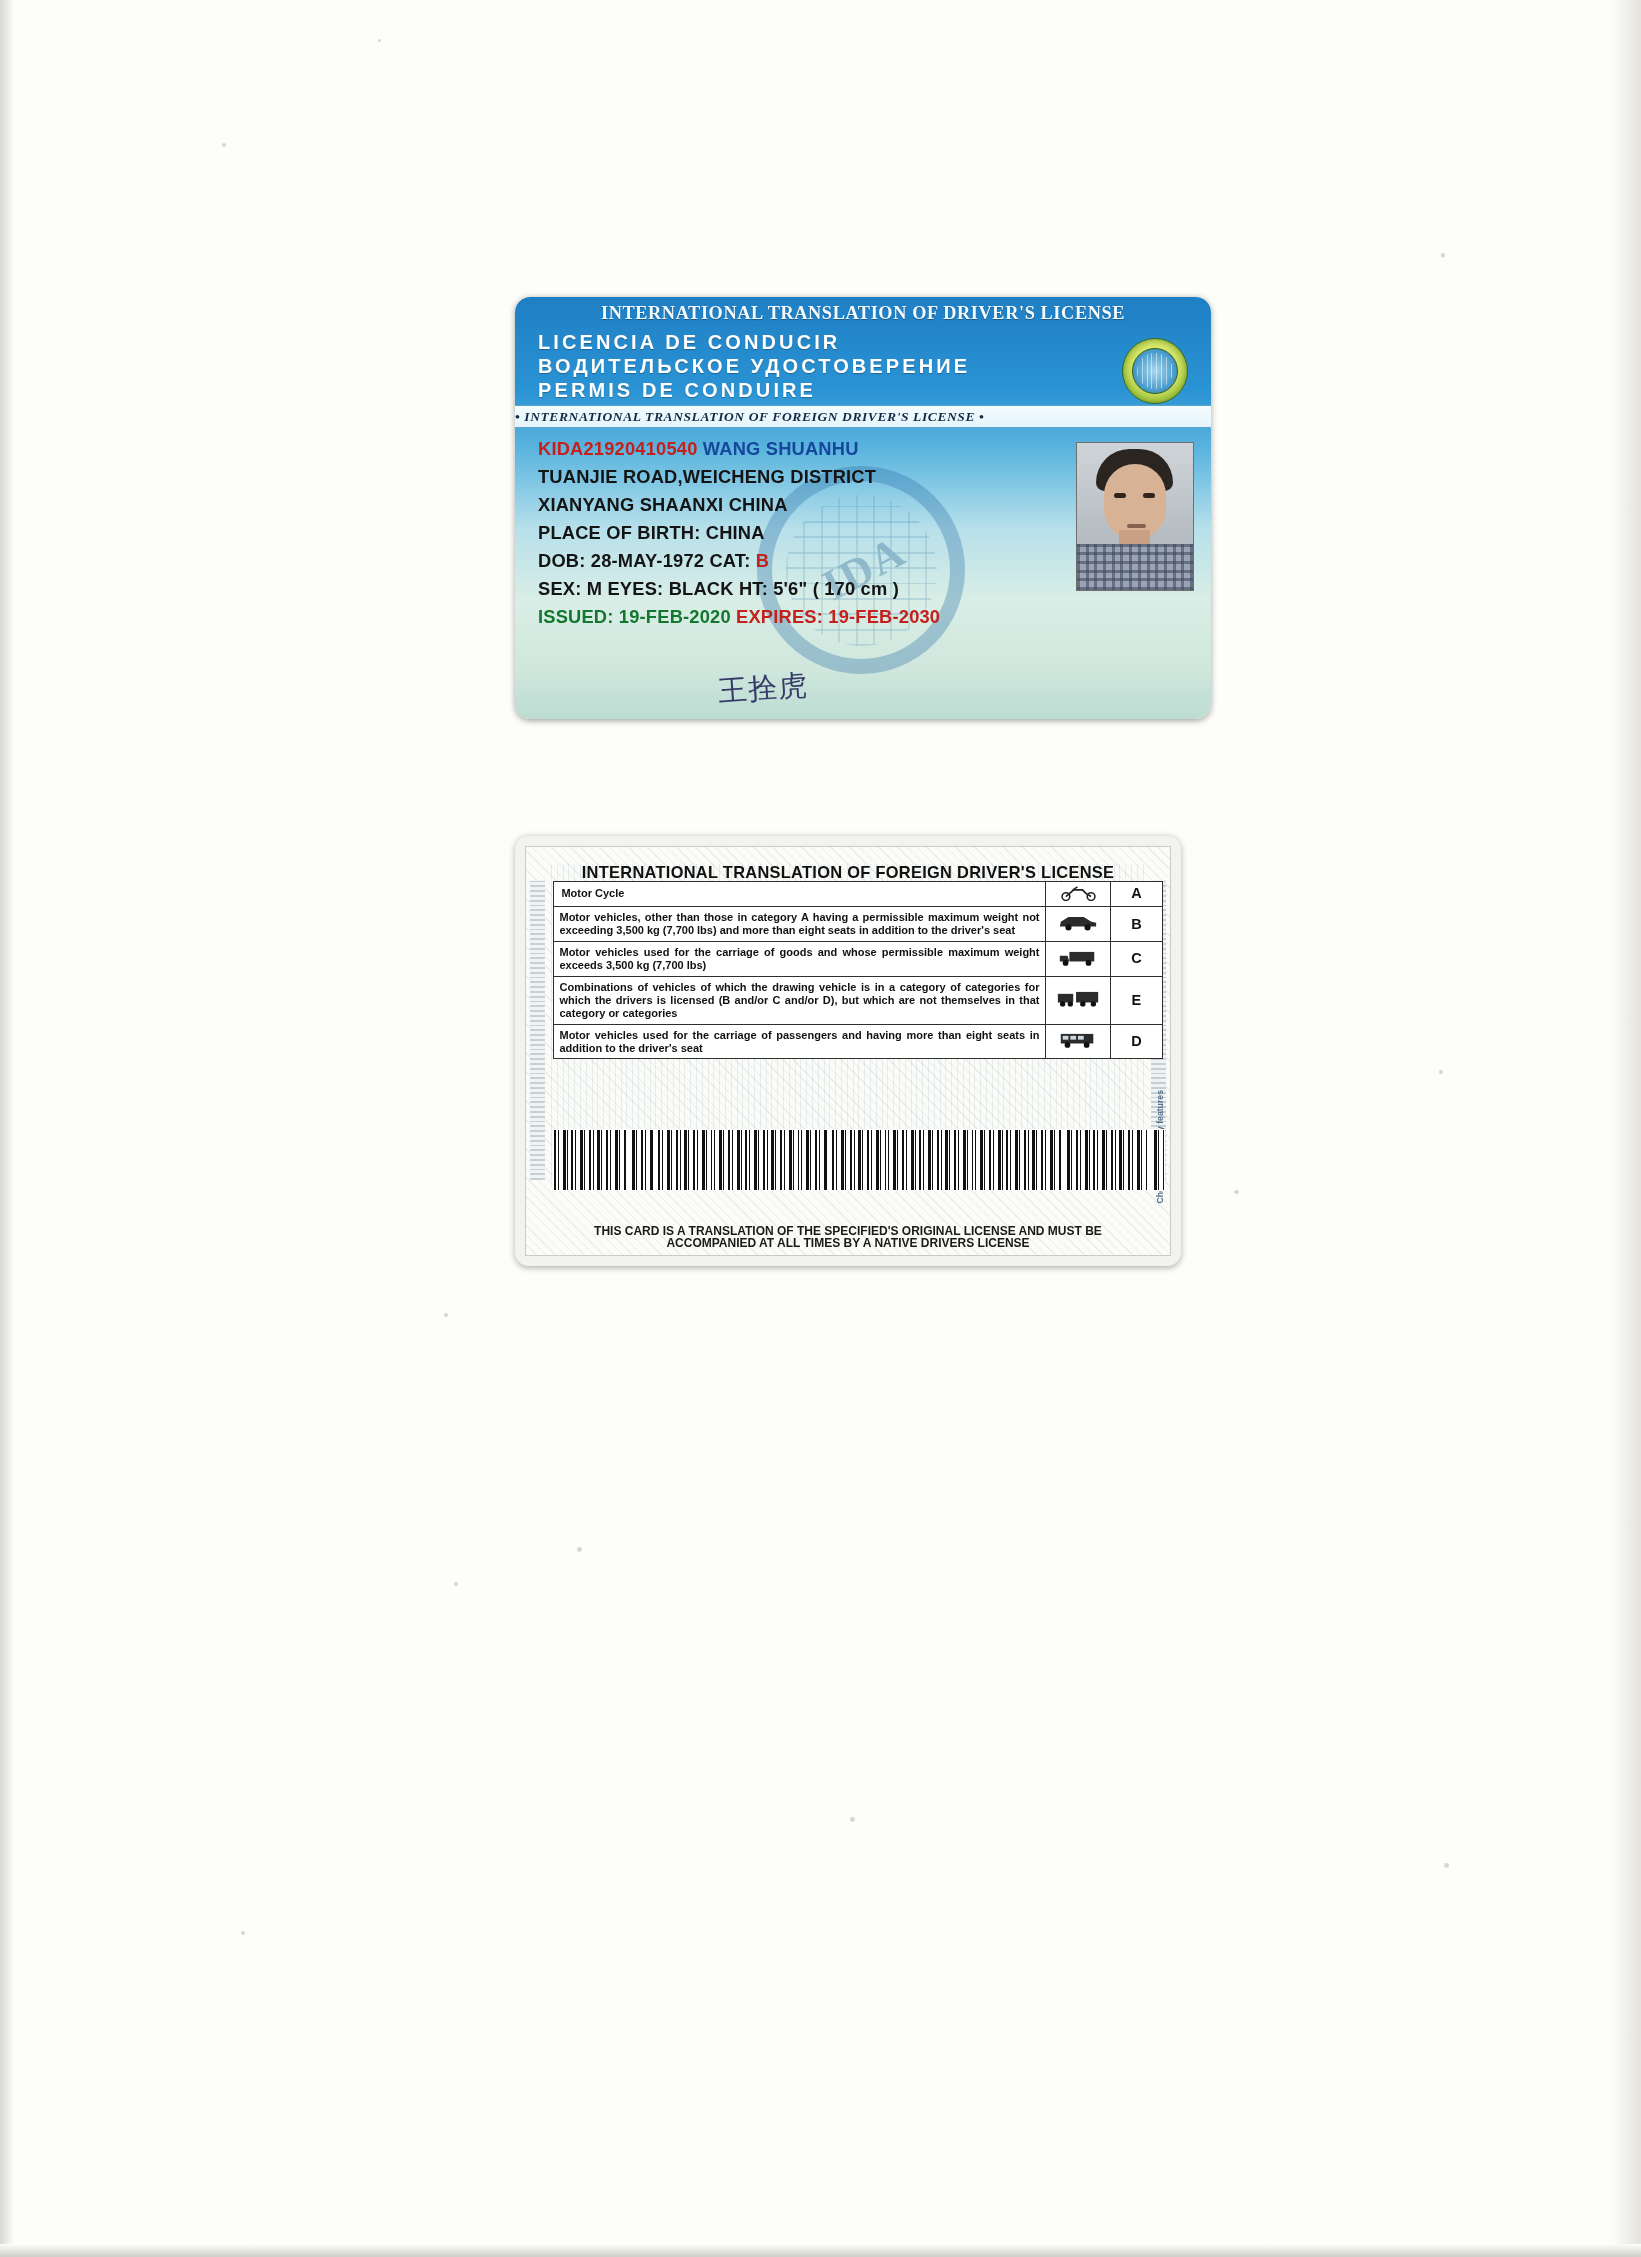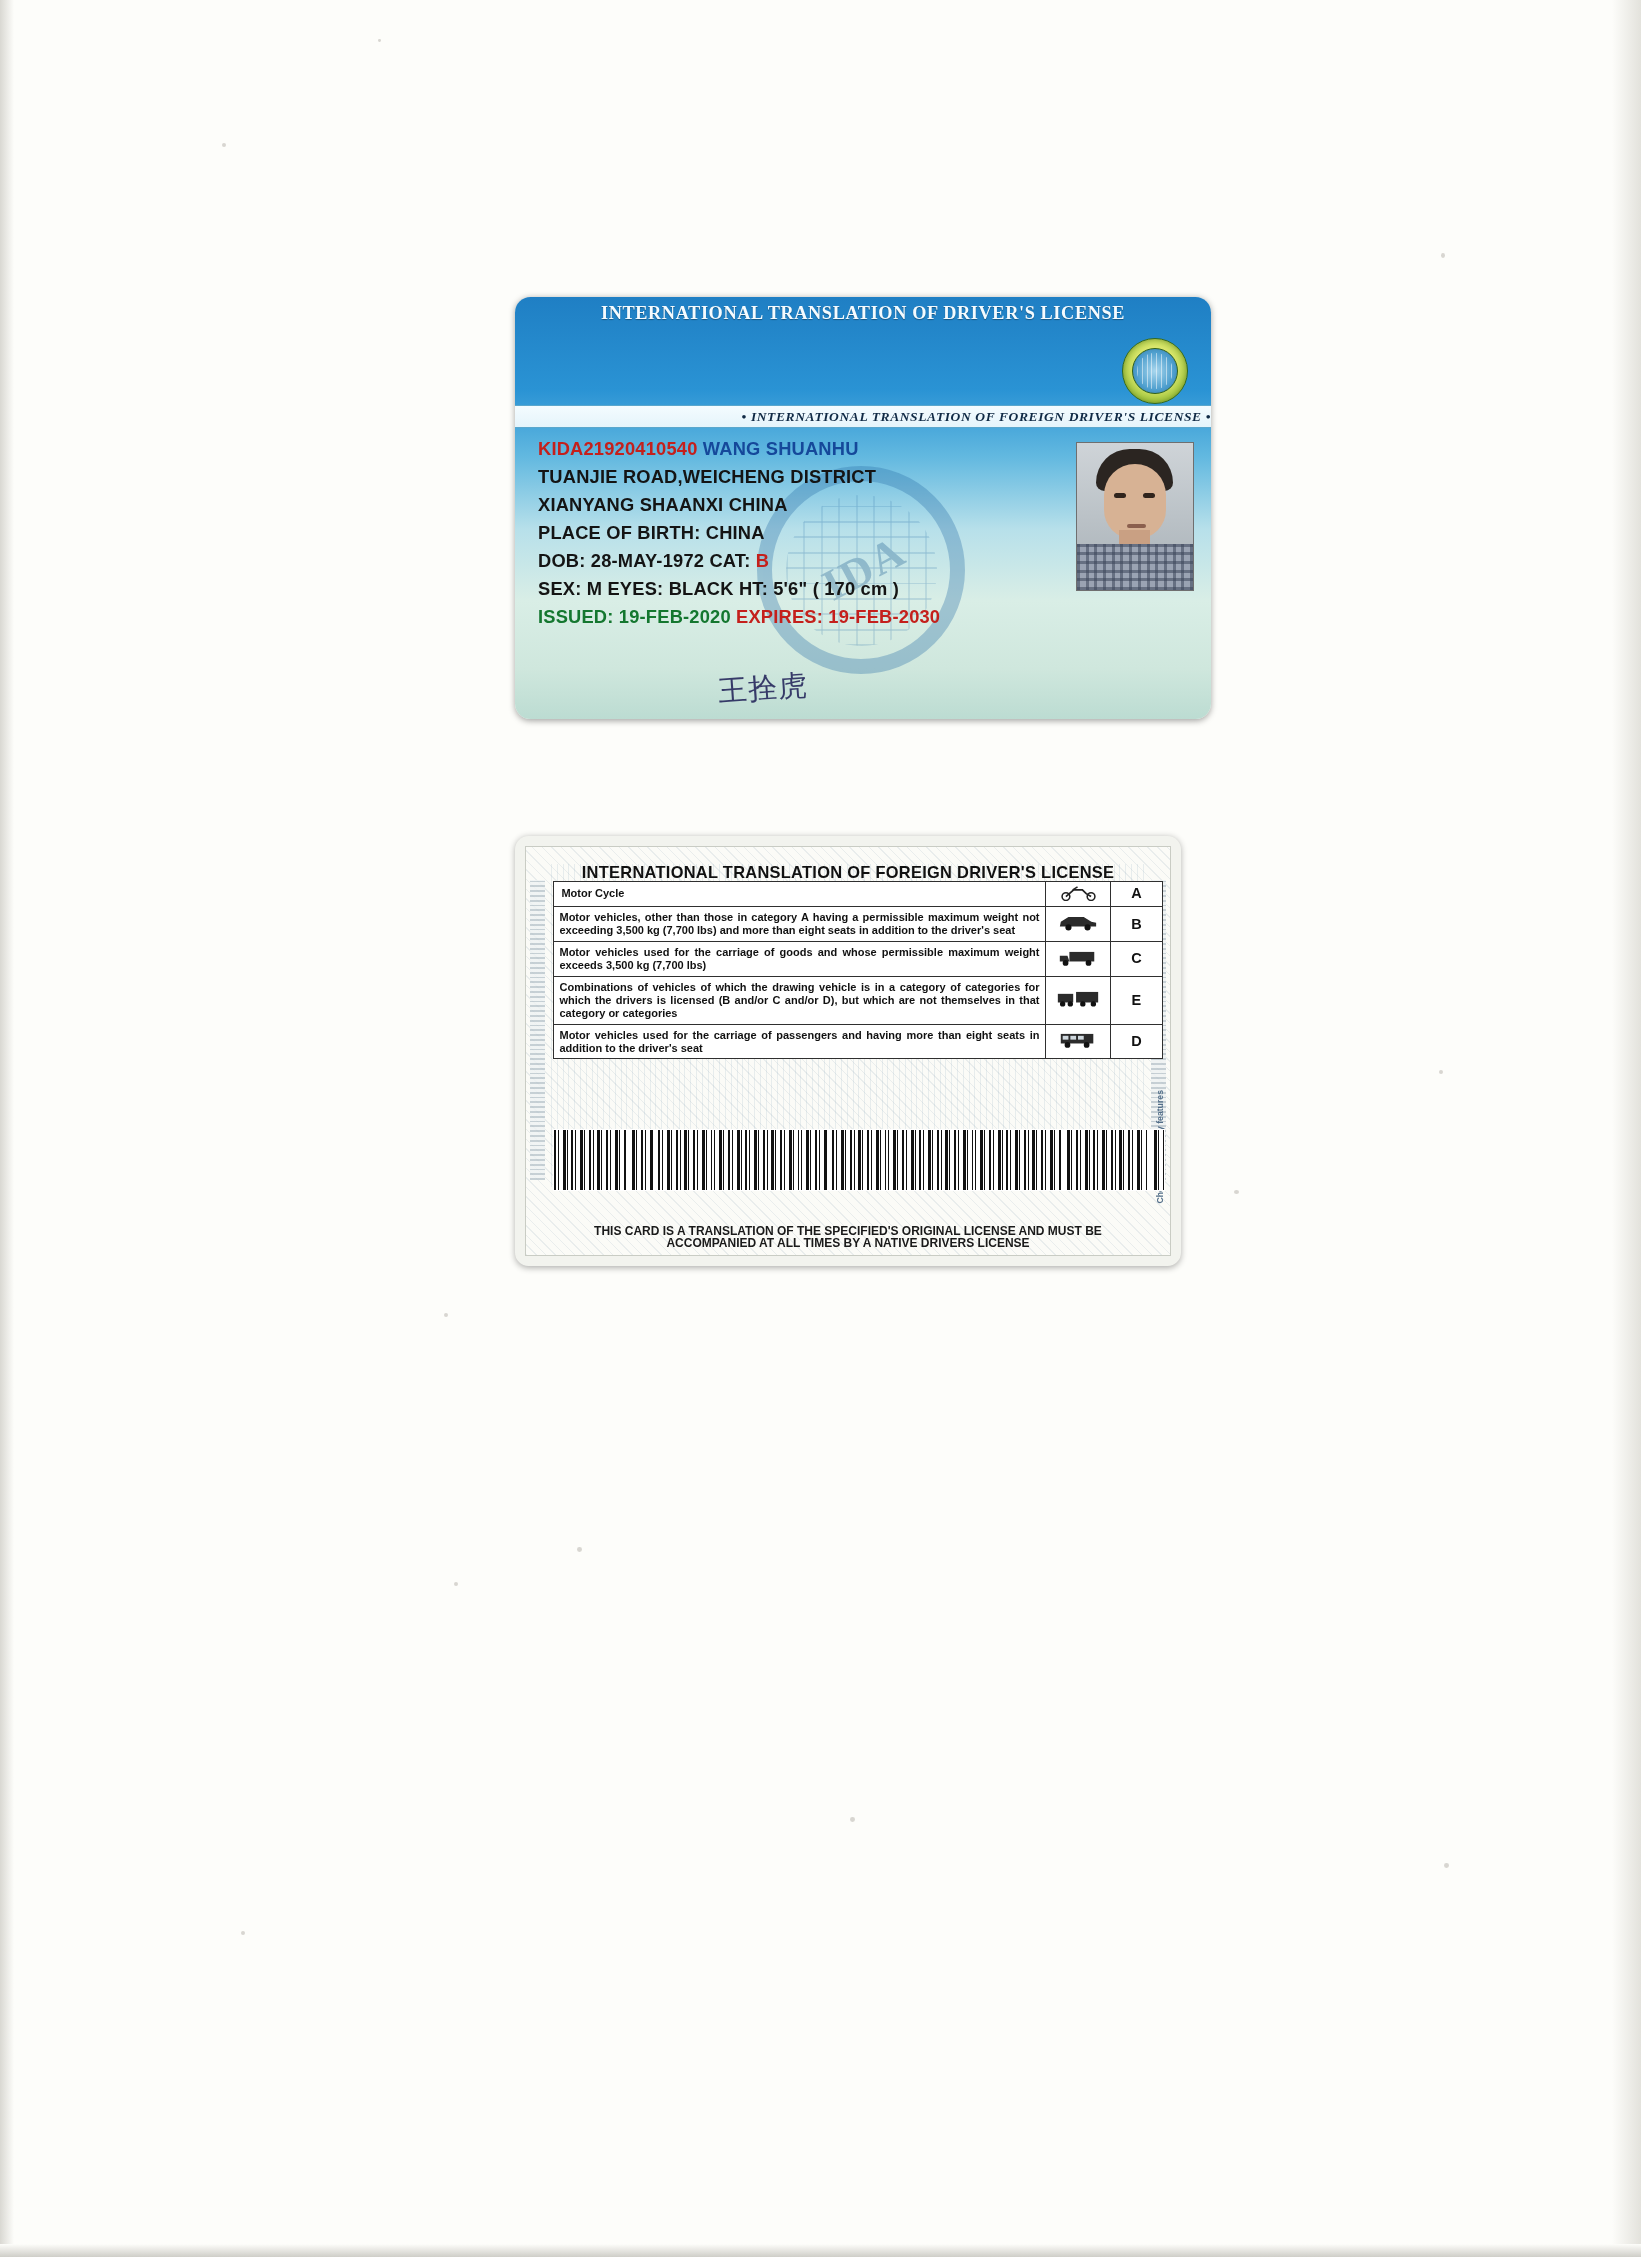--- a/index.html
+++ b/index.html
@@ -110,21 +110,21 @@
     background: repeating-linear-gradient(90deg, rgba(255,255,255,.5) 0 1px, transparent 1px 4.8px);
   }
   .front-band {
     position: absolute;
     top: 108px;
     left: 0; right: 0;
     height: 21px;
     background: linear-gradient(180deg,#f4fcff 0%, #e5f4fb 100%);
     border-top: 1px solid #5aa7cd;
     border-bottom: 1px solid #5aa7cd;
-    text-align: right;
+    text-align: left;
     font-family: "Liberation Serif", serif;
     font-style: italic;
     font-weight: bold;
     font-size: 13.5px;
     color: #102a45;
     line-height: 21px;
     letter-spacing: 0.6px;
   }
   .watermark {
     position: absolute;
@@ -361,20 +361,29 @@
 <div class="speckle" style="left:577px;top:1547px;width:4.8px;height:4.8px;"></div>
 <div class="speckle" style="left:850px;top:1817px;width:4.8px;height:4.8px;"></div>
 <div class="speckle" style="left:454px;top:1582px;width:3.9px;height:3.9px;"></div>
 <div class="speckle" style="left:1444px;top:1863px;width:4.8px;height:4.8px;"></div>
 <div class="speckle" style="left:241px;top:1931px;width:3.9px;height:3.9px;"></div>
 
 <div class="card-front">
 
   <div class="front-title">INTERNATIONAL TRANSLATION OF DRIVER'S LICENSE</div>
 
+  <div class="front-sub-block">
+    <div>LICENCIA   DE   CONDUCIR</div>
+    <div>ВОДИТЕЛЬСКОЕ   УДОСТОВЕРЕНИЕ</div>
+    <div>PERMIS    DE    CONDUIRE</div>
+    <div>
+      <span class="cjk">國際汽車駕駛執照</span>
+      <span class="arabic">رخصة القيادة الدولية</span>
+    </div>
+  </div>
 
   <div class="seal">
     <div class="seal-inner"></div>
   </div>
 
   <div class="front-band">•  INTERNATIONAL  TRANSLATION  OF  FOREIGN  DRIVER'S  LICENSE  •</div>
 
   <div class="watermark">
     <div class="wm-ring"></div>
     <div class="wm-text">IDA</div>

